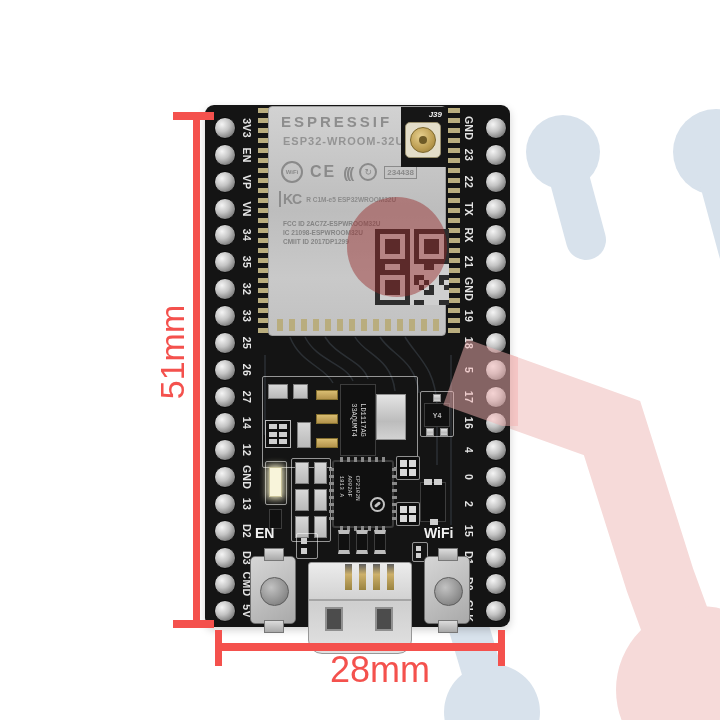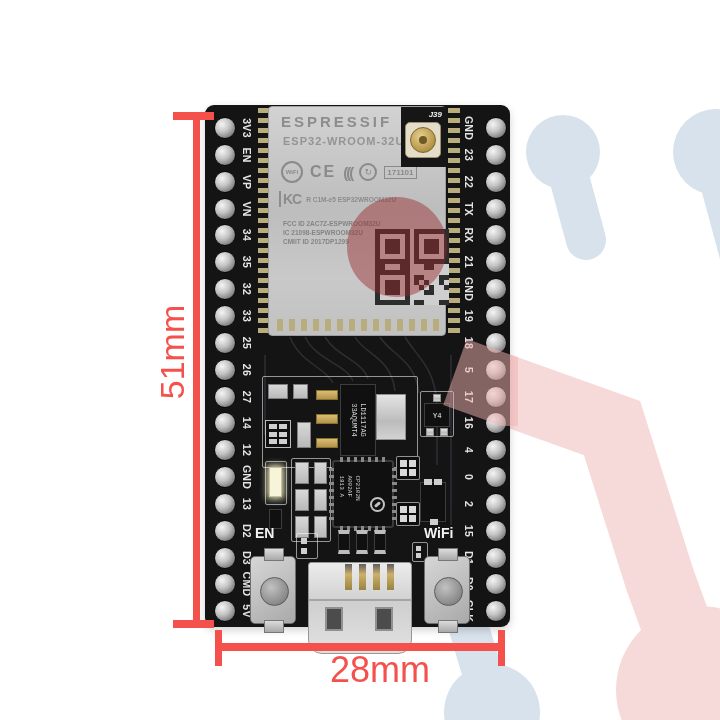--- a/index.html
+++ b/index.html
@@ -84,21 +84,21 @@
 
     <div id="module">
       <div class="abs mtx" style="left:12px;top:6px;font-size:15px;font-weight:700;letter-spacing:3px;color:#8d8d8d;">ESPRESSIF</div>
       <div class="abs mtx" style="left:14px;top:28px;font-size:11px;font-weight:700;letter-spacing:1px;color:#949494;">ESP32-WROOM-32U</div>
 
       <div class="abs" style="left:12px;top:52px;display:flex;align-items:center;gap:7px;height:26px;color:#8a8a8a;">
         <span style="width:22px;height:22px;border:2px solid #8a8a8a;border-radius:50%;display:flex;align-items:center;justify-content:center;font-size:6px;font-weight:700;box-sizing:border-box;">WiFi</span>
         <span style="font-size:16px;font-weight:700;letter-spacing:2px;">CE</span>
         <span style="font-size:15px;font-weight:700;letter-spacing:-2px;">(((</span>
         <span style="width:18px;height:18px;border:2px solid #8a8a8a;border-radius:50%;display:flex;align-items:center;justify-content:center;font-size:9px;box-sizing:border-box;">↻</span>
-        <span style="font-size:8px;font-weight:700;border:1px solid #8a8a8a;padding:1px 2px;">171101</span>
+        <span style="font-size:8px;font-weight:700;border:1px solid #8a8a8a;padding:1px 2px;">234438</span>
       </div>
 
       <div class="abs" style="left:10px;top:84px;display:flex;align-items:center;gap:5px;color:#8c8c8c;">
         <span style="font-size:14px;font-weight:700;letter-spacing:-1px;border-left:2px solid #8c8c8c;padding-left:2px;">KC</span>
         <span style="font-size:6.5px;font-weight:700;">R C1M-e5 ESP32WROOM32U</span>
       </div>
 
       <div class="abs" style="left:14px;top:112px;font-size:6.5px;line-height:9px;color:#848484;font-weight:700;">
         <div>FCC ID 2AC7Z-ESPWROOM32U</div>
         <div>IC 21098-ESPWROOM32U</div>

